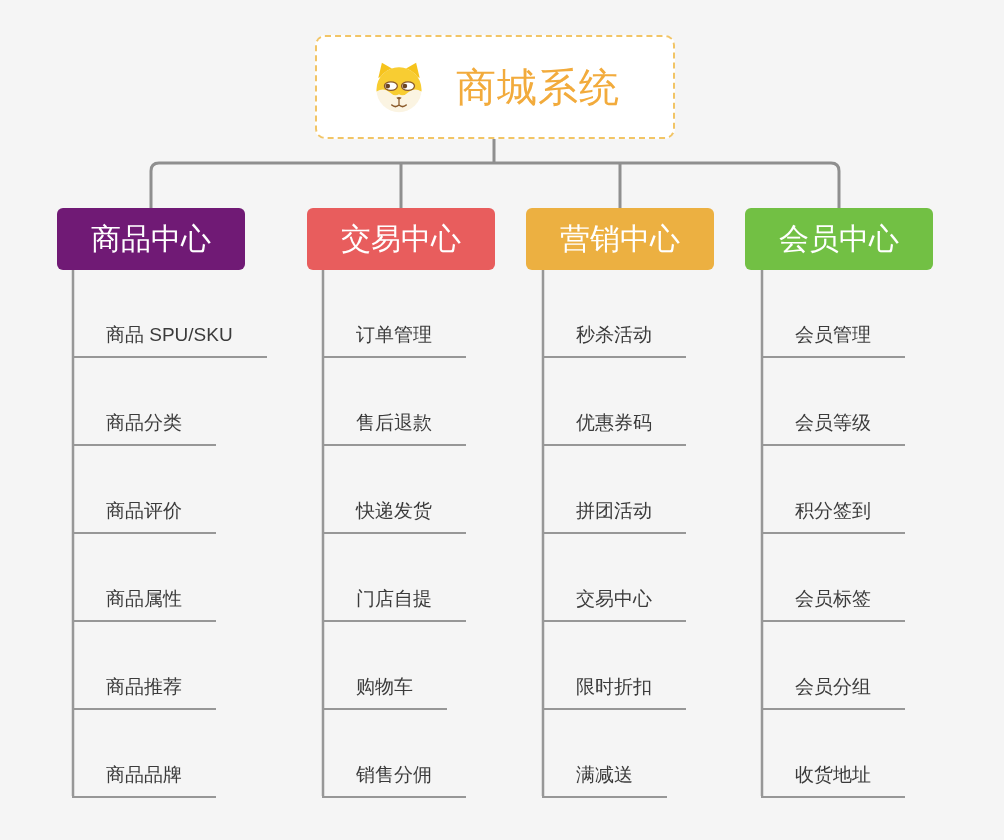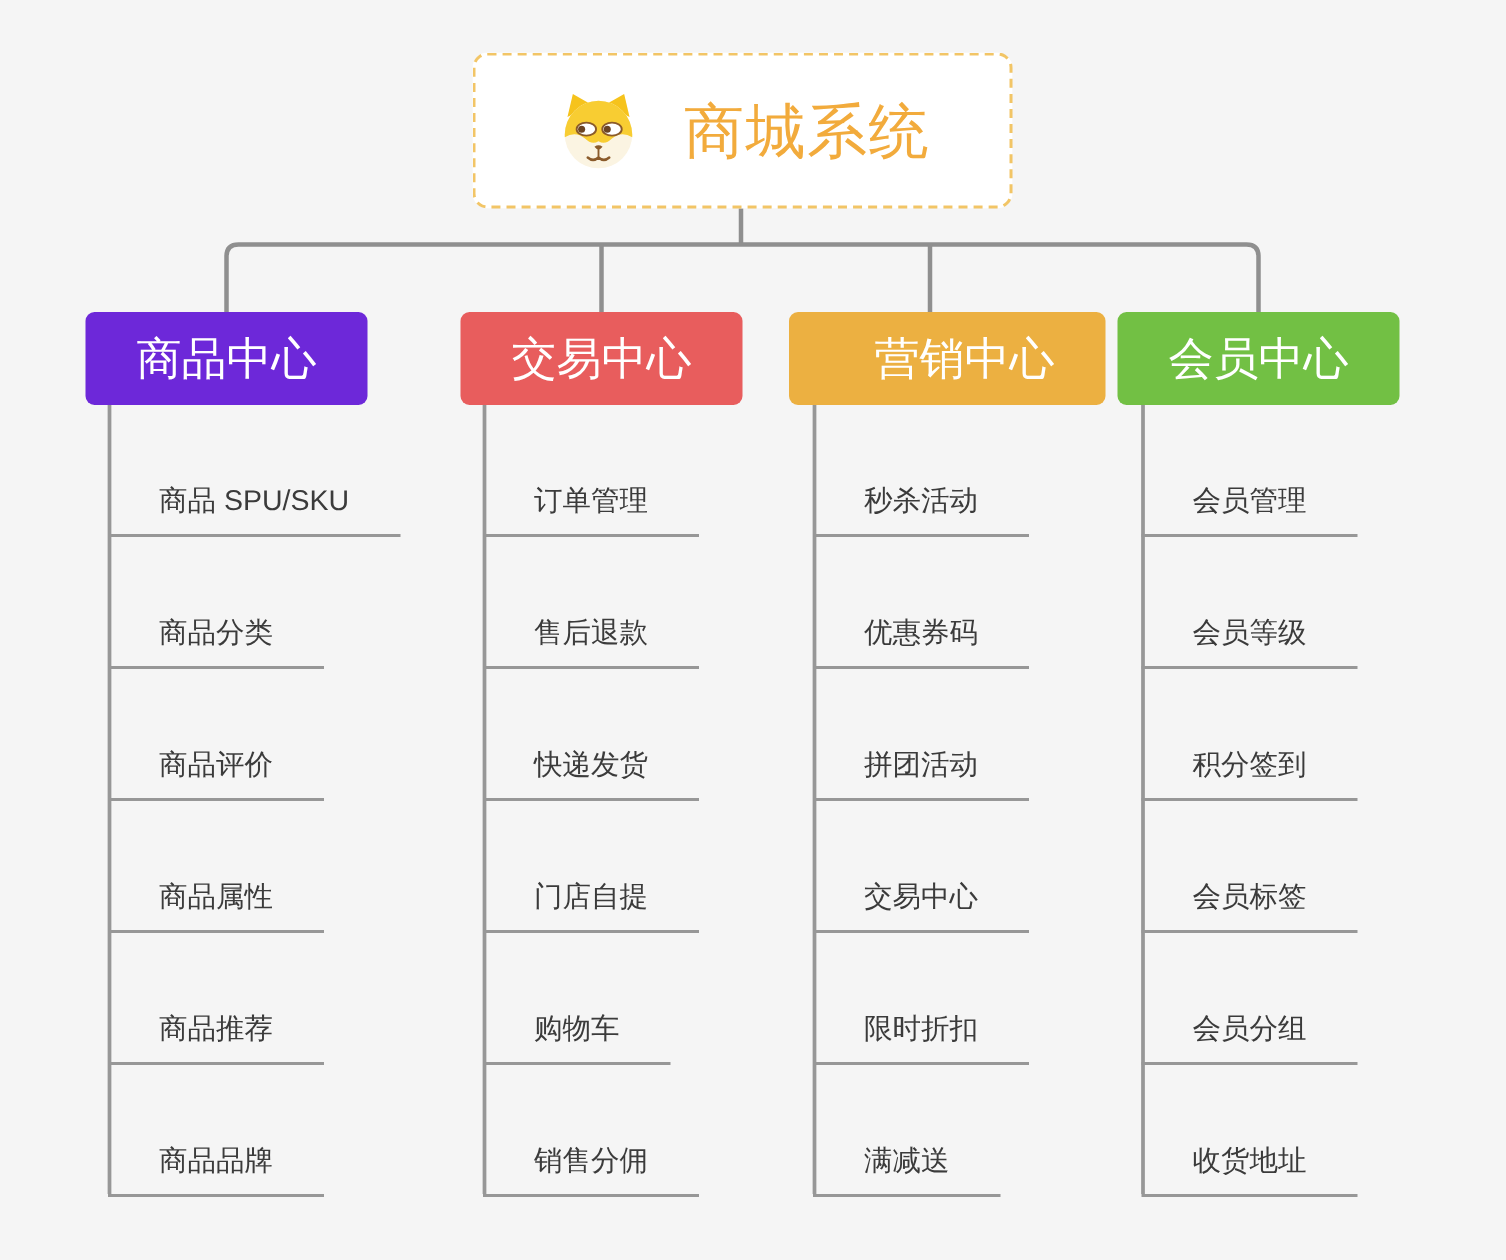--- a/index.html
+++ b/index.html
@@ -37,23 +37,23 @@
   
   .bnode{
     position:absolute;top:208px;width:188px;height:62px;
     border-radius:6px;
     color:#ffffff;
     font-size:30px;
     display:flex;align-items:center;justify-content:center;
     white-space:nowrap;
     cursor:pointer;
   }
-  .bnode.b0{left:57px;background:#6d28d9;}
+  .bnode.b0{left:57px;background:#701a75;}
   .bnode.b1{left:307px;background:#e85d5d;}
-  .bnode.b2{left:526px;background:#ecb041;padding-left:23px;}
+  .bnode.b2{left:526px;background:#ecb041;}
   .bnode.b3{left:745px;background:#72c044;}
   
   .col{position:absolute;top:270px;}
   .col.c0{left:72px;}
   .col.c1{left:322px;}
   .col.c2{left:542px;}
   .col.c3{left:761px;}
   .col ul{list-style:none;margin:0;padding:0;}
   .col li{
     display:table;

